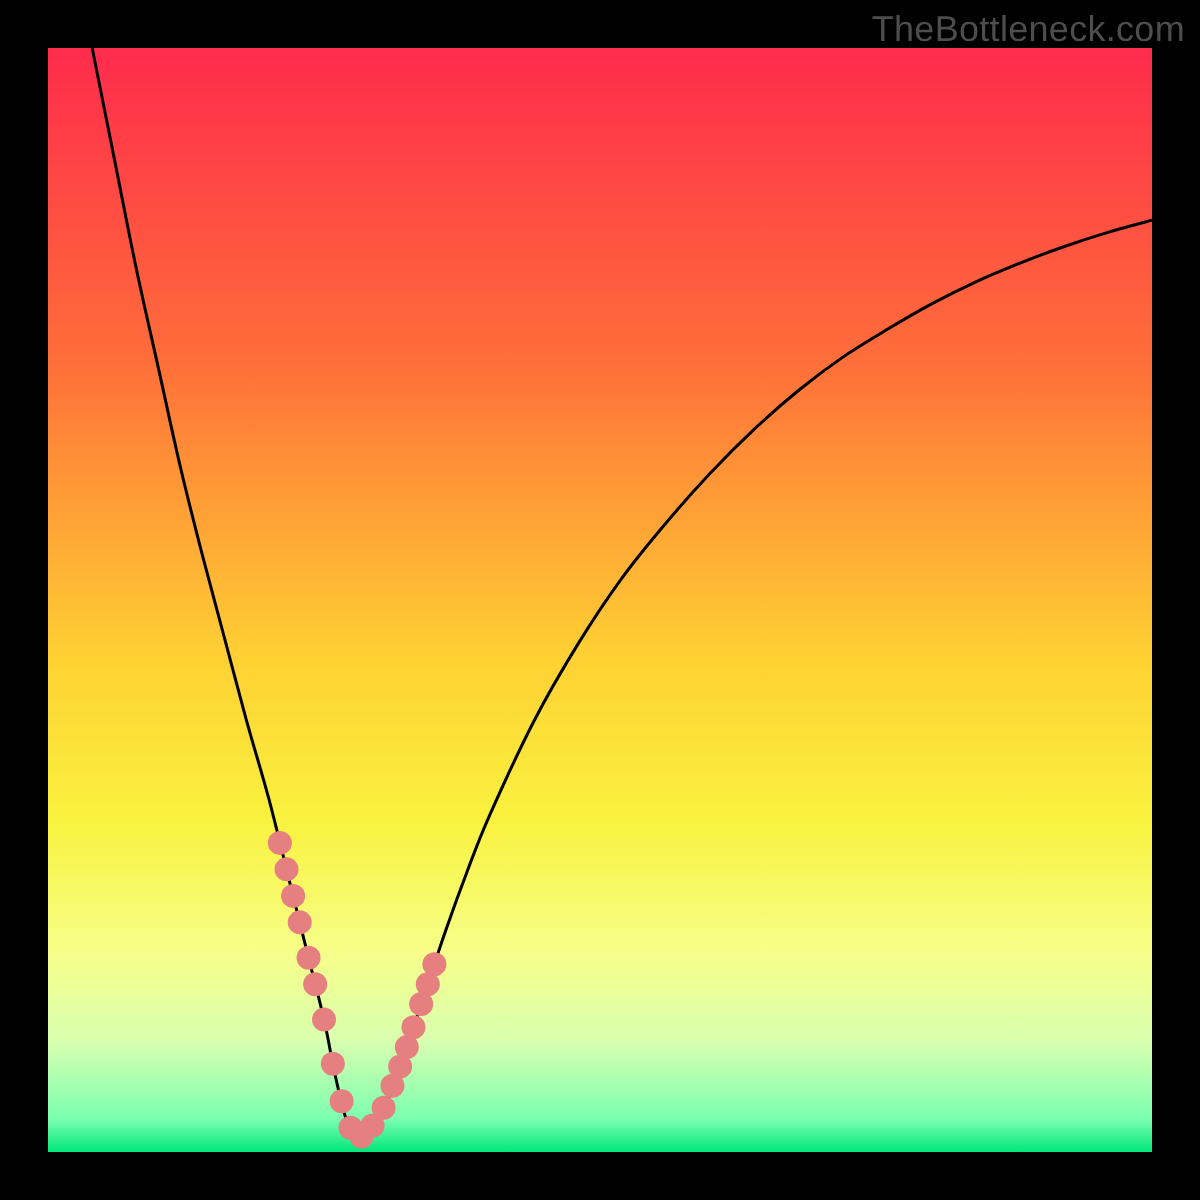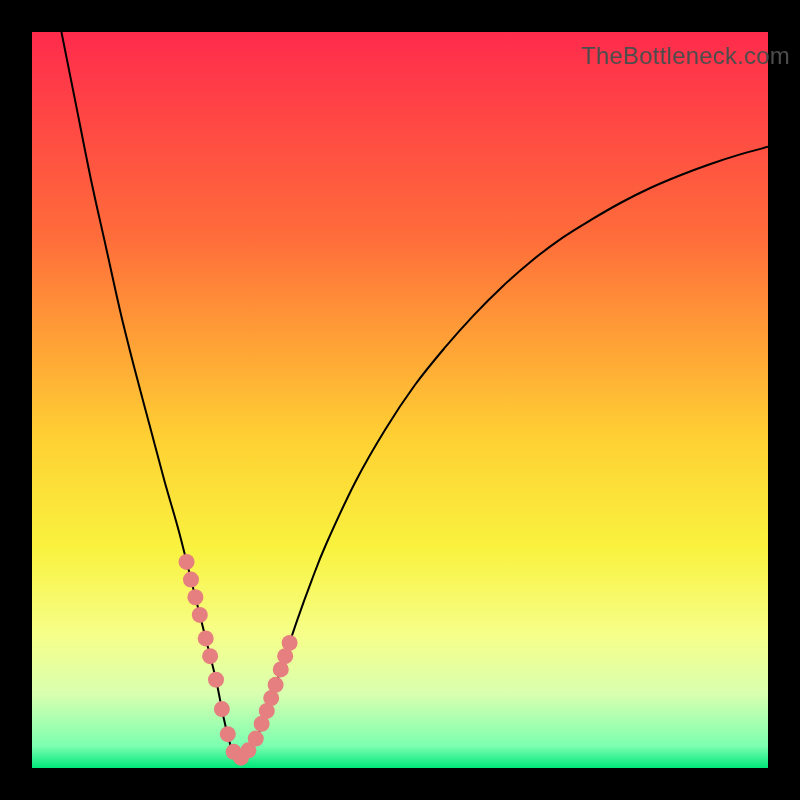--- a/index.html
+++ b/index.html
@@ -29,21 +29,20 @@
   }
   .watermark {
     position: absolute;
     top: 6px;
     right: 10px;
     color: #4d4d4d;
     font-size: 24px;
     font-weight: 400;
     letter-spacing: 0.2px;
     user-select: none;
-    margin-top: 36px;
   }
   svg.plot-svg {
     position: absolute;
     left: 0;
     top: 0;
     width: 736px;
     height: 736px;
     display: block;
   }
   .curve {

